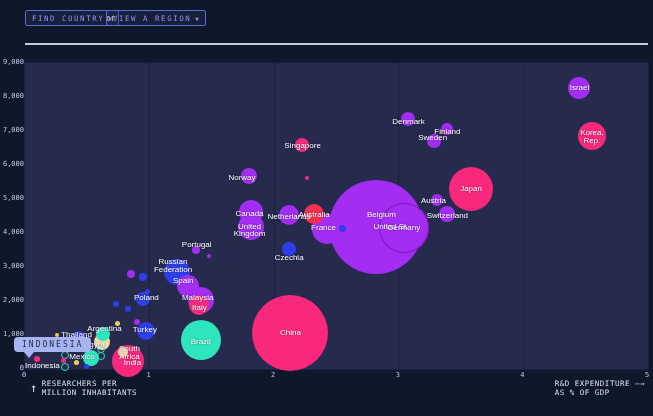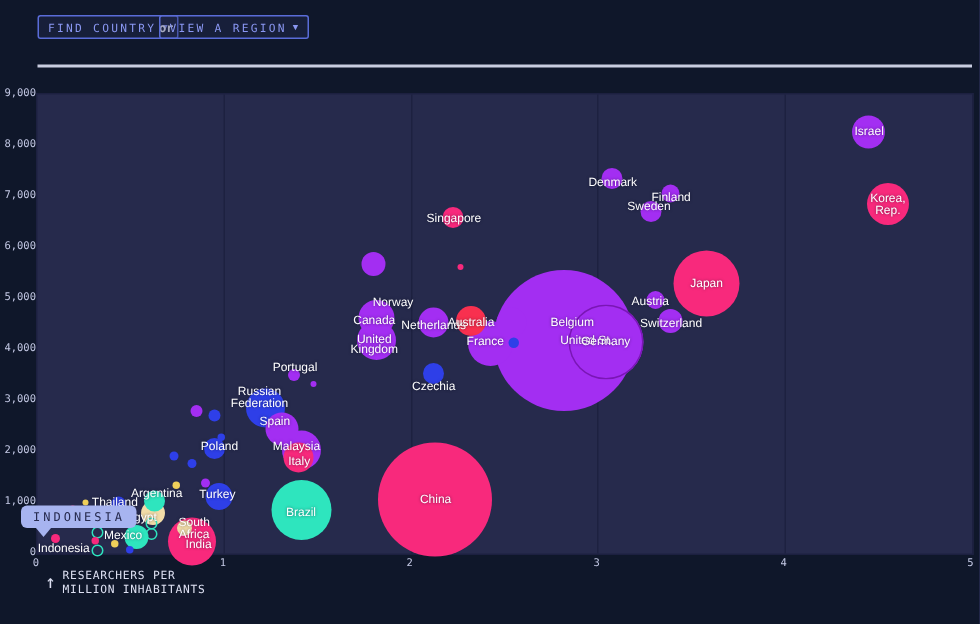--- a/index.html
+++ b/index.html
@@ -137,21 +137,21 @@
       </div>
       <div class="clabel" style="left: 407.688px; top: 74.86px;">
         <div>Sweden</div>
       </div>
       <div class="clabel" style="left: 277.612px; top: 82.94px;">
         <div>Singapore</div>
       </div>
       <div class="clabel" style="left: 446.068px; top: 126.14px;">
         <div>Japan</div>
       </div>
-      <div class="clabel" style="left: 237px; top: 114.88px; margin-top: 24px;">
+      <div class="clabel" style="left: 217px; top: 114.88px;">
         <div>Norway</div>
       </div>
       <div class="clabel" style="left: 408.426px; top: 138.02px;">
         <div>Austria</div>
       </div>
       <div class="clabel" style="left: 422.394px; top: 152.96px;">
         <div>Switzerland</div>
       </div>
       <div class="clabel" style="left: 366px; top: 163.88px;">
         <div>United St.</div>
@@ -258,13 +258,20 @@
   </div>
   <div id="tooltip-pointer"></div>
 
   <div id="y-axis-caption">
     <span id="y-axis-arrow">↑</span>
     <span>
       <div>RESEARCHERS PER</div>
       <div>MILLION INHABITANTS</div>
     </span>
   </div>
+  <div id="x-axis-caption">
+    <div>
+      <span>R&amp;D EXPENDITURE</span>
+      <span>—→</span>
+    </div>
+    <div>AS % OF GDP</div>
+  </div>
 </div>
 
 </body></html>

